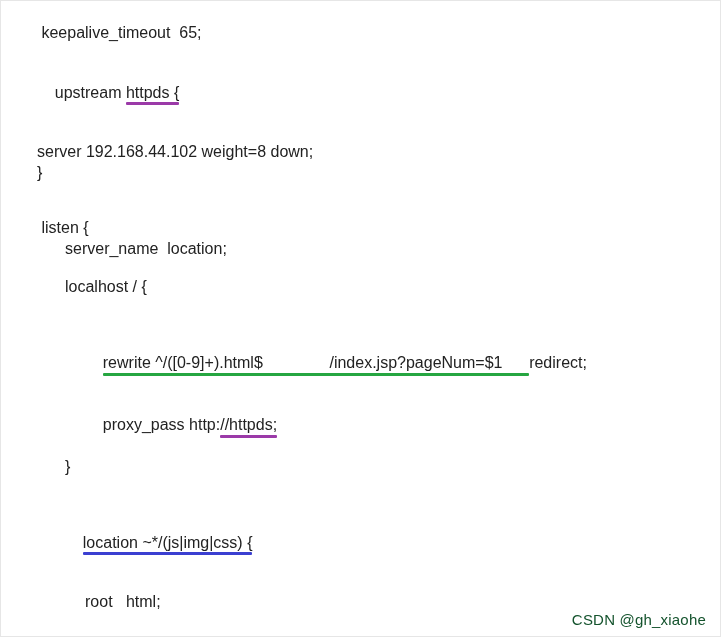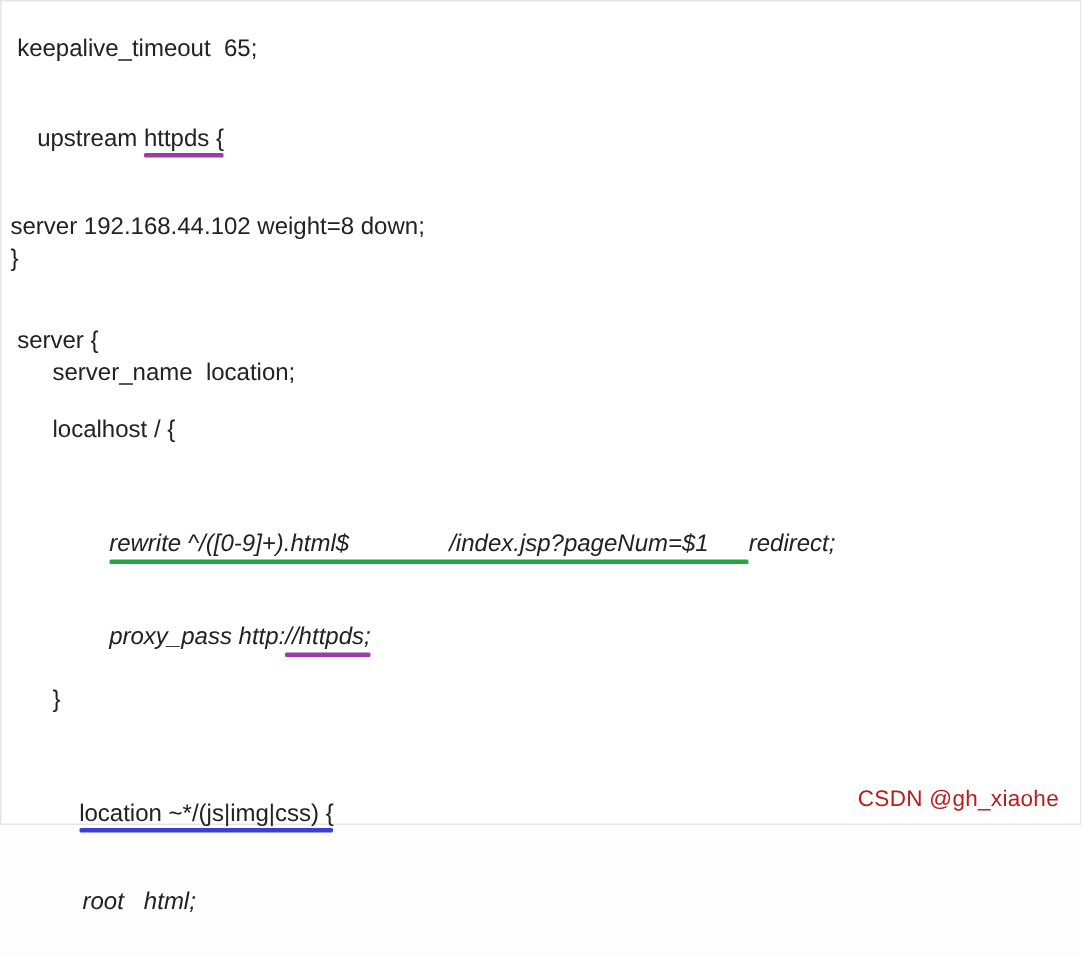--- a/index.html
+++ b/index.html
@@ -12,33 +12,33 @@
     font-size: 16px;
     color: #222;
     overflow: hidden;
     position: relative;
     box-sizing: border-box;
   }
   .page {
     border: 1px solid #e6e6e6;
     box-sizing: border-box;
     width: 721px;
-    height: 550px;
-    padding: 22px 22px 0 6px;
+    height: 637px;
+    padding: 22px 22px 0 36px;
     position: relative;
     background: #fff;
   }
   .line {
     line-height: 1.3;
     white-space: pre;
     font-family: "Segoe UI", Arial, sans-serif;
   }
   .blk { margin-top: 18px; }
   .indent1 { padding-left: 28px; }
-  .indent2 { padding-left: 48px; font-style: italic; }
+  .indent2 { padding-left: 48px; }
 
   .ul {
     position: relative;
     display: inline-block;
   }
   .ul::after {
     content: "";
     position: absolute;
     left: 0;
     right: 0;
@@ -47,42 +47,42 @@
     border-radius: 1px;
   }
   .ul-purple::after { background: #9b3aa8; }
   .ul-green::after  { background: #26a641; }
   .ul-blue::after   { background: #3b3fd1; }
 
   .watermark {
     position: absolute;
     right: 14px;
     bottom: 8px;
-    color: #b91c1c;
+    color: #14532d;
     font-size: 15px;
     font-family: "Segoe UI", Arial, sans-serif;
     letter-spacing: 0.2px;
     pointer-events: none;
   }
 </style>
 </head>
 <body>
 
 <div class="page">
 
   <div class="line"> keepalive_timeout  65;</div>
 
   <div class="line blk">
     <span>upstream </span><span class="ul ul-purple">httpds {</span>
   </div>
 
   <div class="line blk">server 192.168.44.102 weight=8 down;</div>
   <div class="line">}</div>
 
-  <div class="line" style="margin-top:34px"> server {</div>
+  <div class="line" style="margin-top:34px"> listen {</div>
   <div class="line indent1">server_name  location;</div>
 
   <div class="line indent1 blk">localhost / {</div>
 
   <div class="line indent2" style="margin-top:34px">
     <span class="ul ul-green">rewrite ^/([0-9]+).html$               /index.jsp?pageNum=$1      </span><span>redirect;</span>
   </div>
   <div class="line indent2">
     <span>proxy_pass http:</span><span class="ul ul-purple">//httpds;</span>
   </div>

